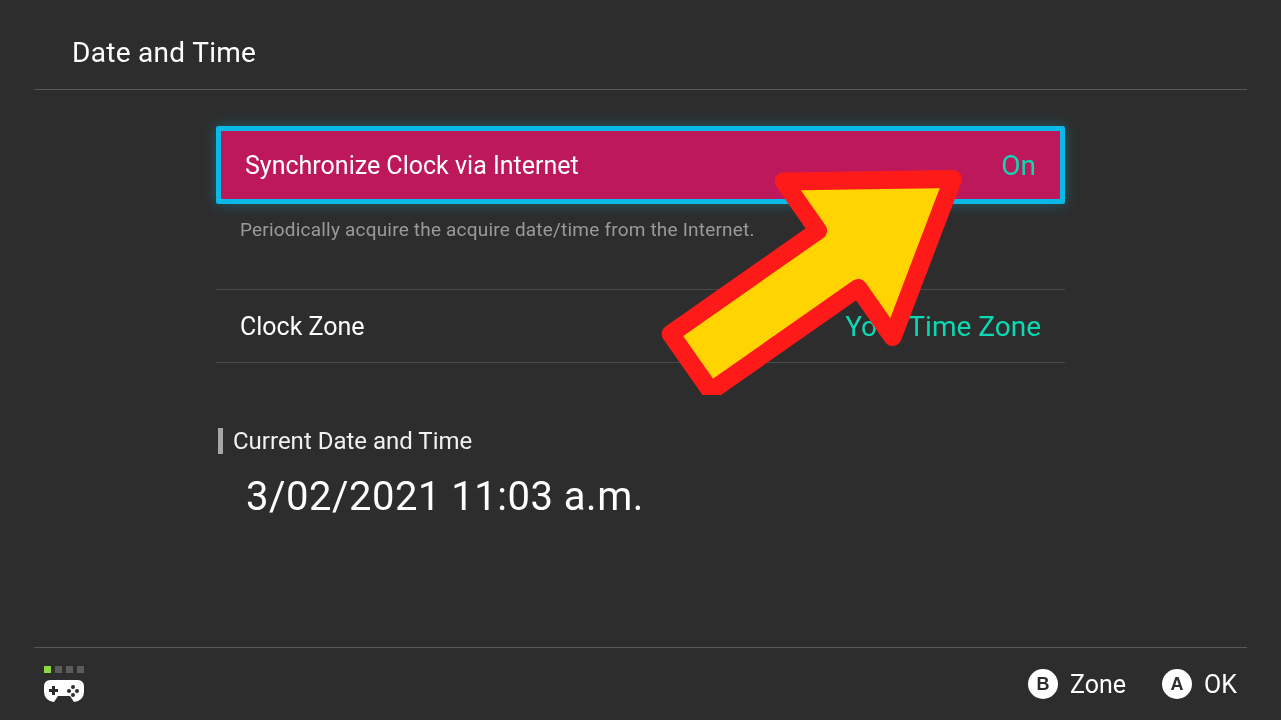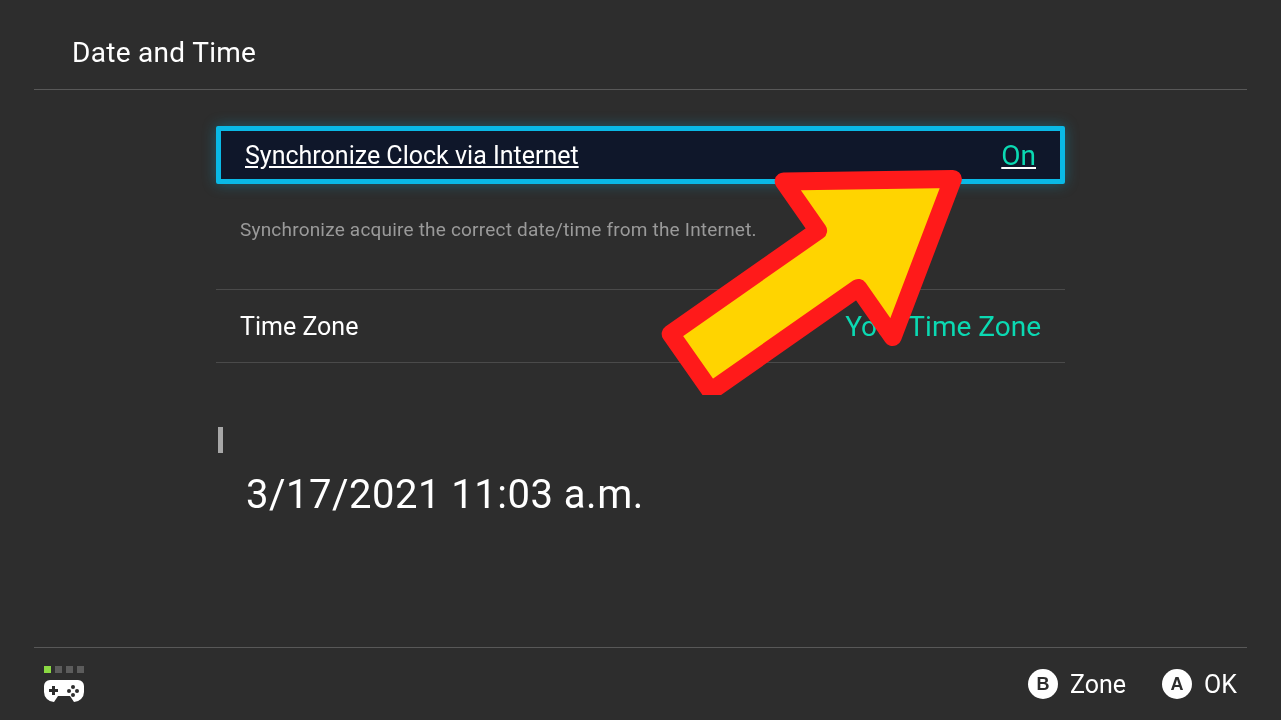--- a/index.html
+++ b/index.html
@@ -40,31 +40,30 @@
     font-size: 24px;
   }
   .row.selected-wrap {
     position: relative;
     height: 80px;
   }
   .row-selected {
     position: absolute;
     left: 0; right: 0;
     top: 0;
-    height: 58px;
+    height: 78px;
     border: 5px solid #0ab9e6;
     border-radius: 2px;
-    background: #0f172a;
+    background: #be185d;
     display: flex;
     align-items: center;
     justify-content: space-between;
     padding: 0 24px;
     font-size: 24px;
     box-shadow: 0 0 14px rgba(10,185,230,0.35);
-    text-decoration: underline;
   }
   .row-label { color: #fff; font-size: 25px; }
   .row-value { color: #0bd9b2; font-size: 28px; }
   .helper {
     font-size: 19px;
     color: #9a9a9a;
     padding: 12px 0 0 24px;
     letter-spacing: 0.2px;
   }
   .thin-divider {
@@ -162,39 +161,40 @@
 
 <div class="content">
 
   <div class="row selected-wrap">
     <div class="row-selected">
       <span class="row-label">Synchronize Clock via Internet</span>
       <span class="row-value">On</span>
     </div>
   </div>
 
-  <div class="helper">Synchronize acquire the correct date/time from the Internet.</div>
+  <div class="helper">Periodically acquire the acquire date/time from the Internet.</div>
 
   <div class="spacer-48"></div>
   <div class="thin-divider"></div>
 
   <div class="row">
-    <span class="row-label">Time Zone</span>
+    <span class="row-label">Clock Zone</span>
     <span class="row-value">Your Time Zone</span>
   </div>
 
   <div class="thin-divider"></div>
 
   <div style="height:36px"></div>
 
   <div class="section-header">
     <div class="section-bar"></div>
-  </div>
-
-  <div class="datetime-value">3/17/2021 11:03 a.m.</div>
+    <div class="section-title">Current Date and Time</div>
+  </div>
+
+  <div class="datetime-value">3/02/2021 11:03 a.m.</div>
 
 </div>
 
 <div class="footer-divider"></div>
 
 <div class="footer">
   <div class="player-indicator">
     <div class="player-dots">
       <div class="pd on"></div>
         <div class="pd"></div>

